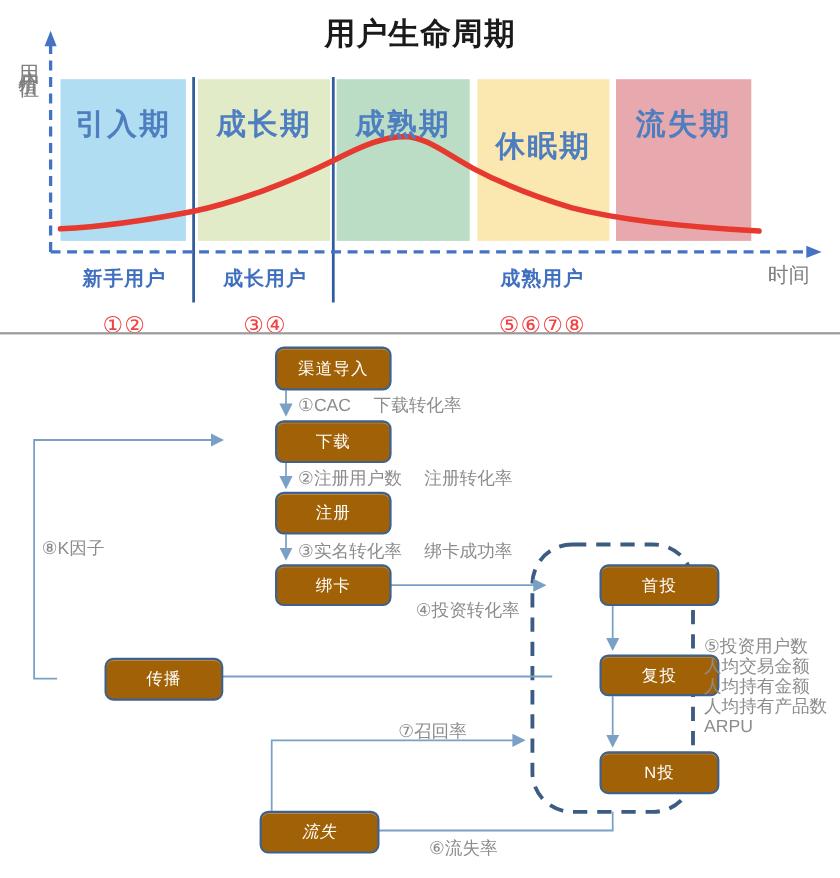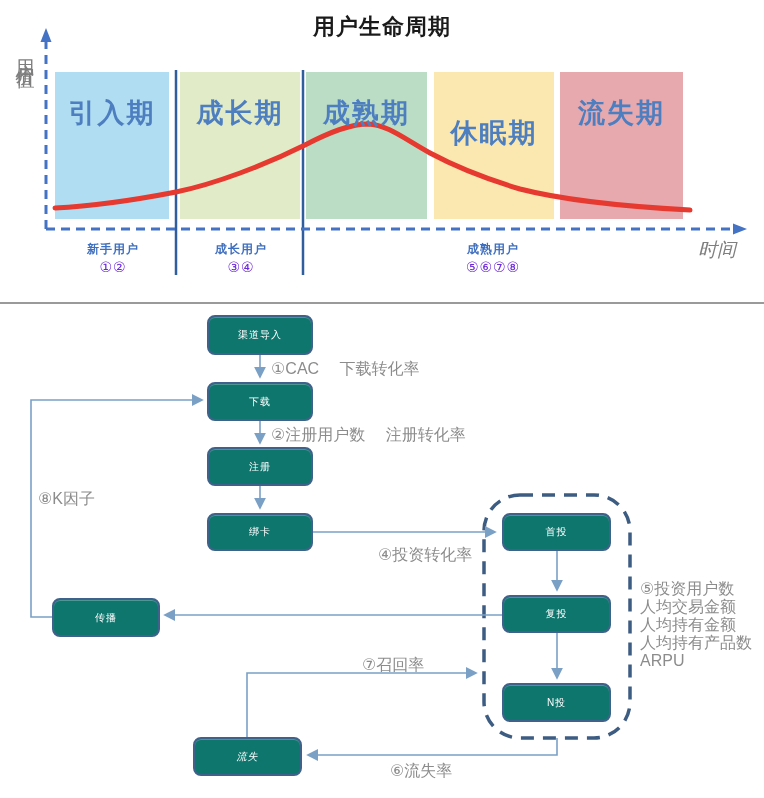--- a/index.html
+++ b/index.html
@@ -6,55 +6,56 @@
   body {
     width:764px; height:798px; background:#ffffff;
     font-family:"Liberation Sans","DejaVu Sans",sans-serif;
     position:relative; overflow:hidden;
   }
 
   
   #lifecycle { position:absolute; left:0; top:0; width:764px; height:303px; }
   .chart-title {
     position:absolute; left:0; top:12px; width:764px;
-    text-align:center; font-size:22px; font-weight:bold; color:#1a1a1a;
+    text-align:center; font-size:28px; font-weight:bold; color:#1a1a1a;
     letter-spacing:1px;
   }
   .y-label {
     position:absolute; left:14px; top:44px;
     writing-mode:vertical-lr; text-orientation:upright;
     font-size:19px; color:#7f7f7f; letter-spacing:4px; line-height:22px;
   }
   .x-label {
     position:absolute; left:698px; top:237px;
-    font-size:19px; color:#7f7f7f;font-style:italic;
+    font-size:19px; color:#7f7f7f;
   }
   .band-label {
     position:absolute; top:95px; text-align:center;
     font-size:27px; color:#4d7ec0; font-weight:bold; letter-spacing:2px;
   }
   .seg { position:absolute; top:241px; text-align:center; }
-  .seg .seg-name { font-size:12px; color:#3f6fbf; font-weight:bold; letter-spacing:1px; }
-  .seg .seg-nums { font-size:14px; color:#6d28d9; margin-top:1px; letter-spacing:1px; }
+  .seg .seg-name { font-size:18px; color:#3f6fbf; font-weight:bold; letter-spacing:1px; }
+  .seg .seg-nums { font-size:21px; color:#ef4444; margin-top:19px; letter-spacing:1px; }
 
   .section-divider {
     position:absolute; left:0; top:302px; width:764px; height:0;
     border-top:2px solid #9a9a9a;
   }
 
   
   #flowchart { position:absolute; left:0; top:305px; width:764px; height:493px; }
   .node {
     position:absolute;
-    background:#0f766e;
+    background:#a16207;
     border:2px solid #3f618c;
     border-radius:8px;
-    color:#ffffff; font-size:10px; letter-spacing:1px;
+    color:#ffffff; font-size:15px; letter-spacing:1px;
     display:flex; align-items:center; justify-content:center;
     box-shadow:inset 0 1px 0 rgba(255,255,255,0.25);
+    margin-left:43px;
   }
   .metric {
     position:absolute; font-size:16px; color:#8c8c8c; white-space:nowrap;
   }
   .metric-block { position:absolute; font-size:16px; color:#8c8c8c; line-height:17px; }
   .metric-block div { margin-bottom:1px; }
   svg { position:absolute; left:0; top:0; }
 </style>
 </head>
 <body>
@@ -147,20 +148,21 @@
   <div class="node" style="left:207px; top:142px; width:106px; height:39px;">注册</div>
   <div class="node" style="left:207px; top:208px; width:106px; height:38px;">绑卡</div>
   <div class="node" style="left:502px; top:208px; width:109px; height:38px;">首投</div>
   <div class="node" style="left:502px; top:290px; width:109px; height:38px;">复投</div>
   <div class="node" style="left:502px; top:378px; width:109px; height:39px;">N投</div>
   <div class="node" style="left:52px;  top:293px; width:108px; height:39px;">传播</div>
   <div class="node" style="left:193px; top:432px; width:109px; height:39px;font-style:italic;">流失</div>
 
   <div class="metric" style="left:271px; top:54px;text-align:center;">①CAC　 下载转化率</div>
   <div class="metric" style="left:271px; top:120px;">②注册用户数　 注册转化率</div>
+  <div class="metric" style="left:271px; top:186px;">③实名转化率　 绑卡成功率</div>
   <div class="metric" style="left:378px; top:240px;">④投资转化率</div>
   <div class="metric" style="left:322px; top:350px;margin-left:40px;">⑦召回率</div>
   <div class="metric" style="left:390px; top:456px;">⑥流失率</div>
   <div class="metric" style="left:38px;  top:184px;">⑧K因子</div>
 
   <div class="metric-block" style="left:640px; top:275px;">
     <div>⑤投资用户数</div>
     <div>人均交易金额</div>
     <div>人均持有金额</div>
     <div>人均持有产品数</div>

